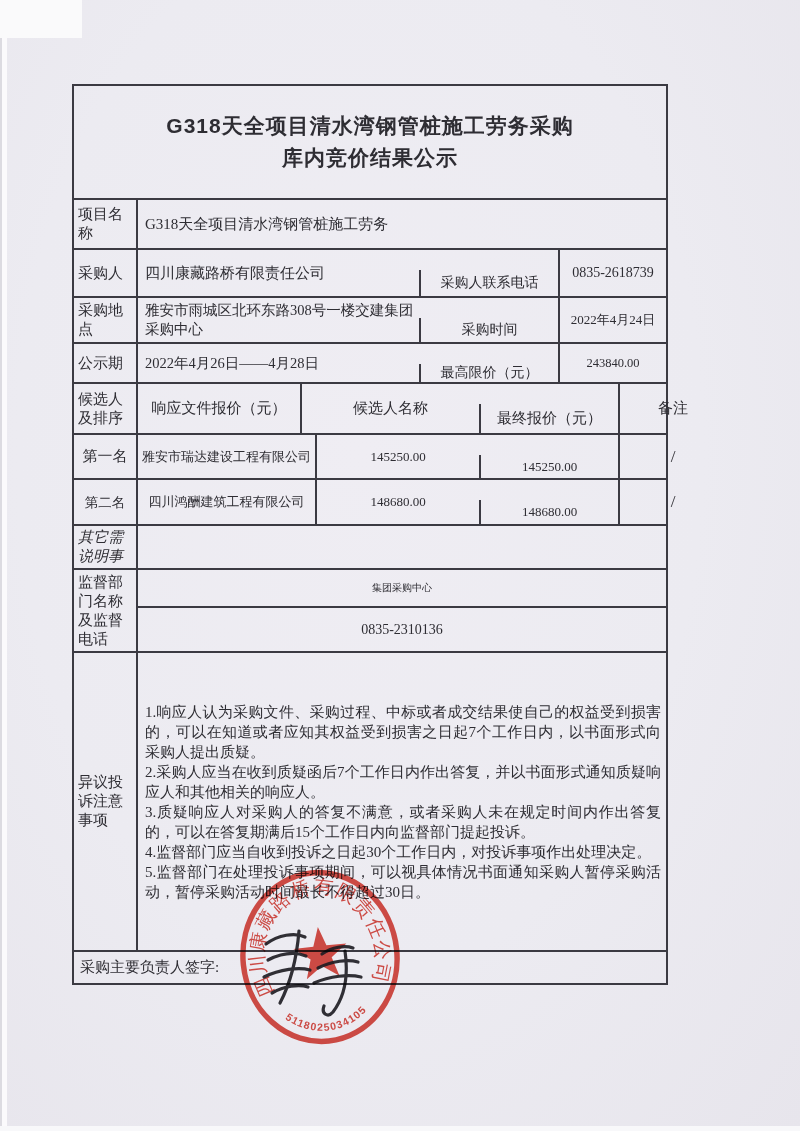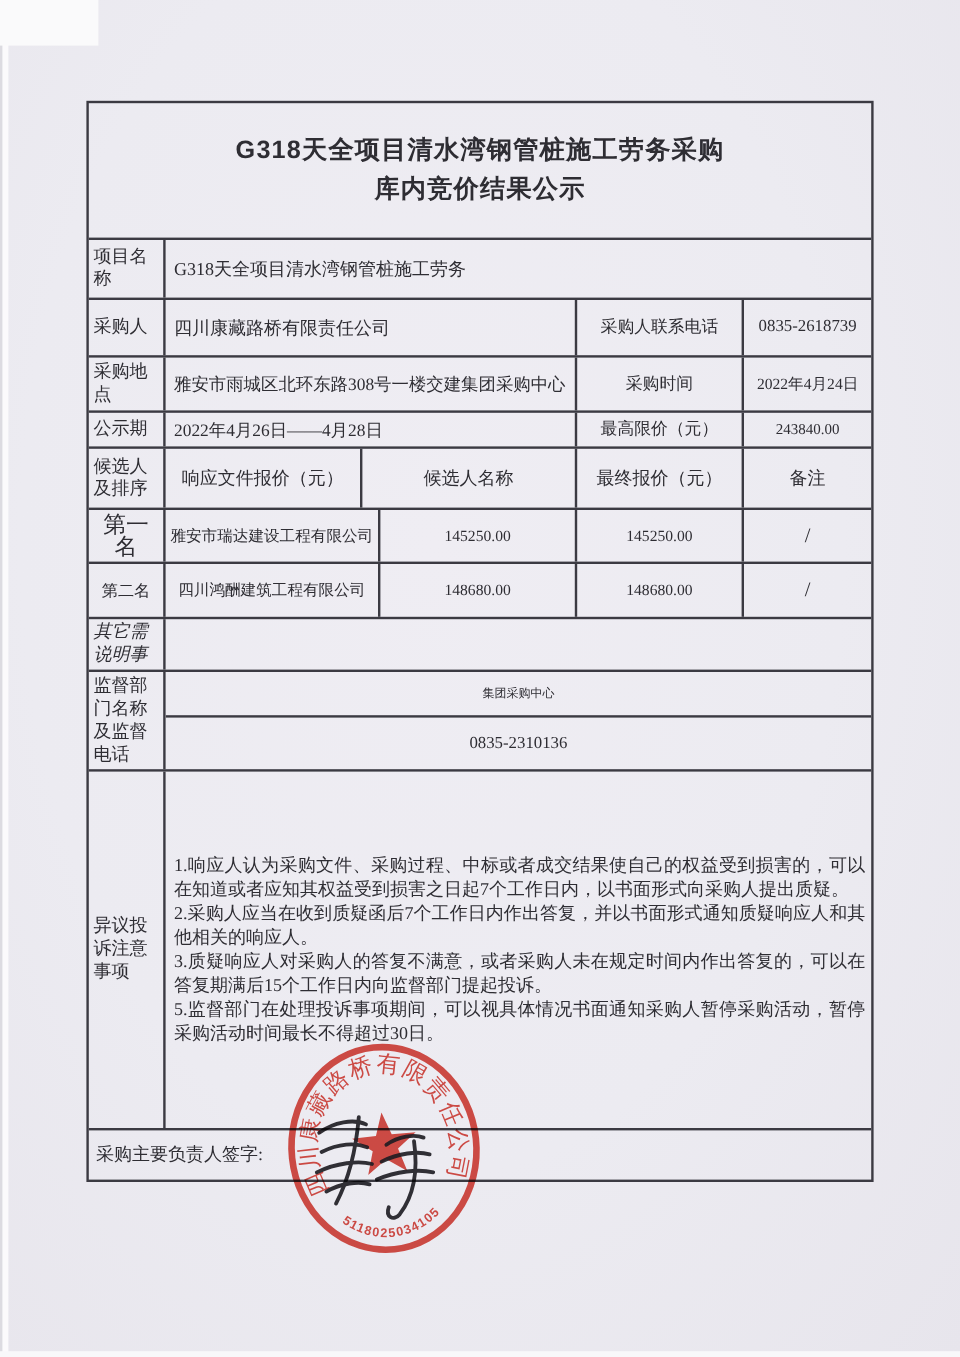--- a/index.html
+++ b/index.html
@@ -13,33 +13,33 @@
     background:radial-gradient(ellipse at 45% 40%, #efedf3 0%, #ecebf1 55%, #e7e5ec 100%);
     font-family:"Liberation Serif","DejaVu Serif",serif;
     color:var(--ink);
   }
   
   .edge-left{position:absolute;left:0;top:0;width:7px;height:1131px;background:#fbfafc;border-left:2px solid #dcdbe1;box-sizing:border-box;}
   .edge-topleft{position:absolute;left:0;top:0;width:82px;height:38px;background:#fafafb;}
   .edge-bottom{position:absolute;left:0;top:1126px;width:800px;height:5px;background:#f8f8fa;}
 
   .tbl{
-    position:absolute;left:72px;top:84px;width:656px;height:901px;
+    position:absolute;left:72px;top:84px;width:596px;height:901px;
     border:2px solid var(--line);box-sizing:border-box;
     display:flex;flex-direction:column;background:transparent;
   }
   .row{display:flex;box-sizing:border-box;border-top:2px solid var(--line);}
   .row.first{border-top:none;}
   .cell{box-sizing:border-box;border-left:2px solid var(--line);display:flex;align-items:center;overflow:hidden;}
   .cell.cfirst{border-left:none;}
   .lblcell{flex:0 0 62px;padding:2px 4px;font-size:15px;line-height:19px;}
   .grow{flex:1 1 auto;}
   .w-name{flex:0 0 179px;}
   .w-bid{flex:0 0 164px;}
-  .w-lab2{flex:0 0 139px;}
+  .w-lab2{flex:0 0 139px;margin-top:20px;}
   .w-val2{flex:0 0 108px;}
   .padl{padding-left:7px;font-size:15px;}
   .ctr{justify-content:center;text-align:center;}
   .fs14{font-size:14px;}
   .fs13{font-size:13px;}
   .fs12{font-size:12.5px;}
   .slash{font-size:17px;}
 
   .title-cell{
     flex-direction:column;justify-content:center;align-items:center;
@@ -102,21 +102,21 @@
 
   <div class="row" style="flex:0 0 51px;">
     <div class="cell cfirst lblcell">候选人及排序</div>
     <div class="cell w-bid ctr" style="font-size:15px;">响应文件报价（元）</div>
     <div class="cell w-name ctr" style="font-size:15px;">候选人名称</div>
     <div class="cell w-lab2 ctr" style="font-size:15px;">最终报价（元）</div>
     <div class="cell w-val2 ctr" style="font-size:15px;">备注</div>
   </div>
 
   <div class="row" style="flex:0 0 45px;">
-    <div class="cell cfirst lblcell ctr" style="font-size:19px;">第一名</div>
+    <div class="cell cfirst lblcell ctr" style="font-size:15px;">第一名</div>
     <div class="cell w-name ctr fs13">雅安市瑞达建设工程有限公司</div>
     <div class="cell w-bid ctr fs13">145250.00</div>
     <div class="cell w-lab2 ctr fs13">145250.00</div>
     <div class="cell w-val2 ctr slash">/</div>
   </div>
 
   <div class="row" style="flex:0 0 46px;">
     <div class="cell cfirst lblcell ctr" style="font-size:13.5px;">第二名</div>
     <div class="cell w-name ctr fs13">四川鸿酬建筑工程有限公司</div>
     <div class="cell w-bid ctr fs13">148680.00</div>
@@ -136,20 +136,21 @@
       <div class="subrow bot fs14">0835-2310136</div>
     </div>
   </div>
 
   <div class="row" style="flex:0 0 299px;">
     <div class="cell cfirst lblcell">异议投诉注意事项</div>
     <div class="cell grow para-cell">
       <div class="para">1.响应人认为采购文件、采购过程、中标或者成交结果使自己的权益受到损害的，可以在知道或者应知其权益受到损害之日起7个工作日内，以书面形式向采购人提出质疑。</div>
       <div class="para">2.采购人应当在收到质疑函后7个工作日内作出答复，并以书面形式通知质疑响应人和其他相关的响应人。</div>
       <div class="para">3.质疑响应人对采购人的答复不满意，或者采购人未在规定时间内作出答复的，可以在答复期满后15个工作日内向监督部门提起投诉。</div>
+      <div class="para">4.监督部门应当自收到投诉之日起30个工作日内，对投诉事项作出处理决定。</div>
       <div class="para">5.监督部门在处理投诉事项期间，可以视具体情况书面通知采购人暂停采购活动，暂停采购活动时间最长不得超过30日。</div>
     </div>
   </div>
 
   <div class="row sig-row" style="flex:1 1 auto;">
     <div class="cell cfirst grow">采购主要负责人签字:</div>
   </div>
 
 </div>
 

